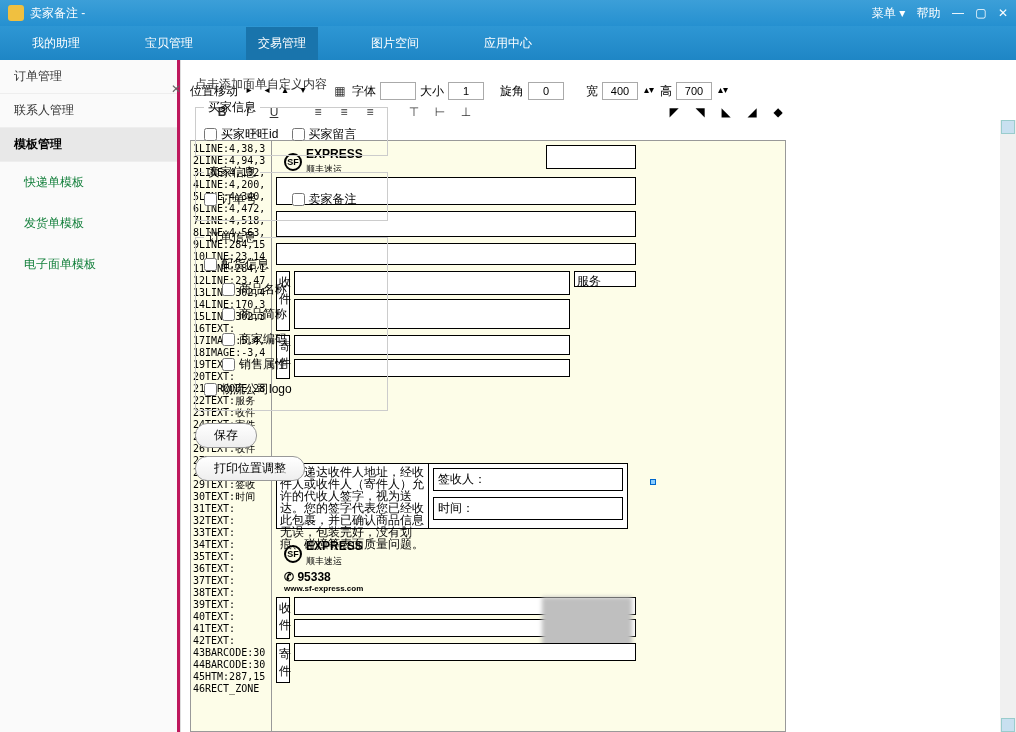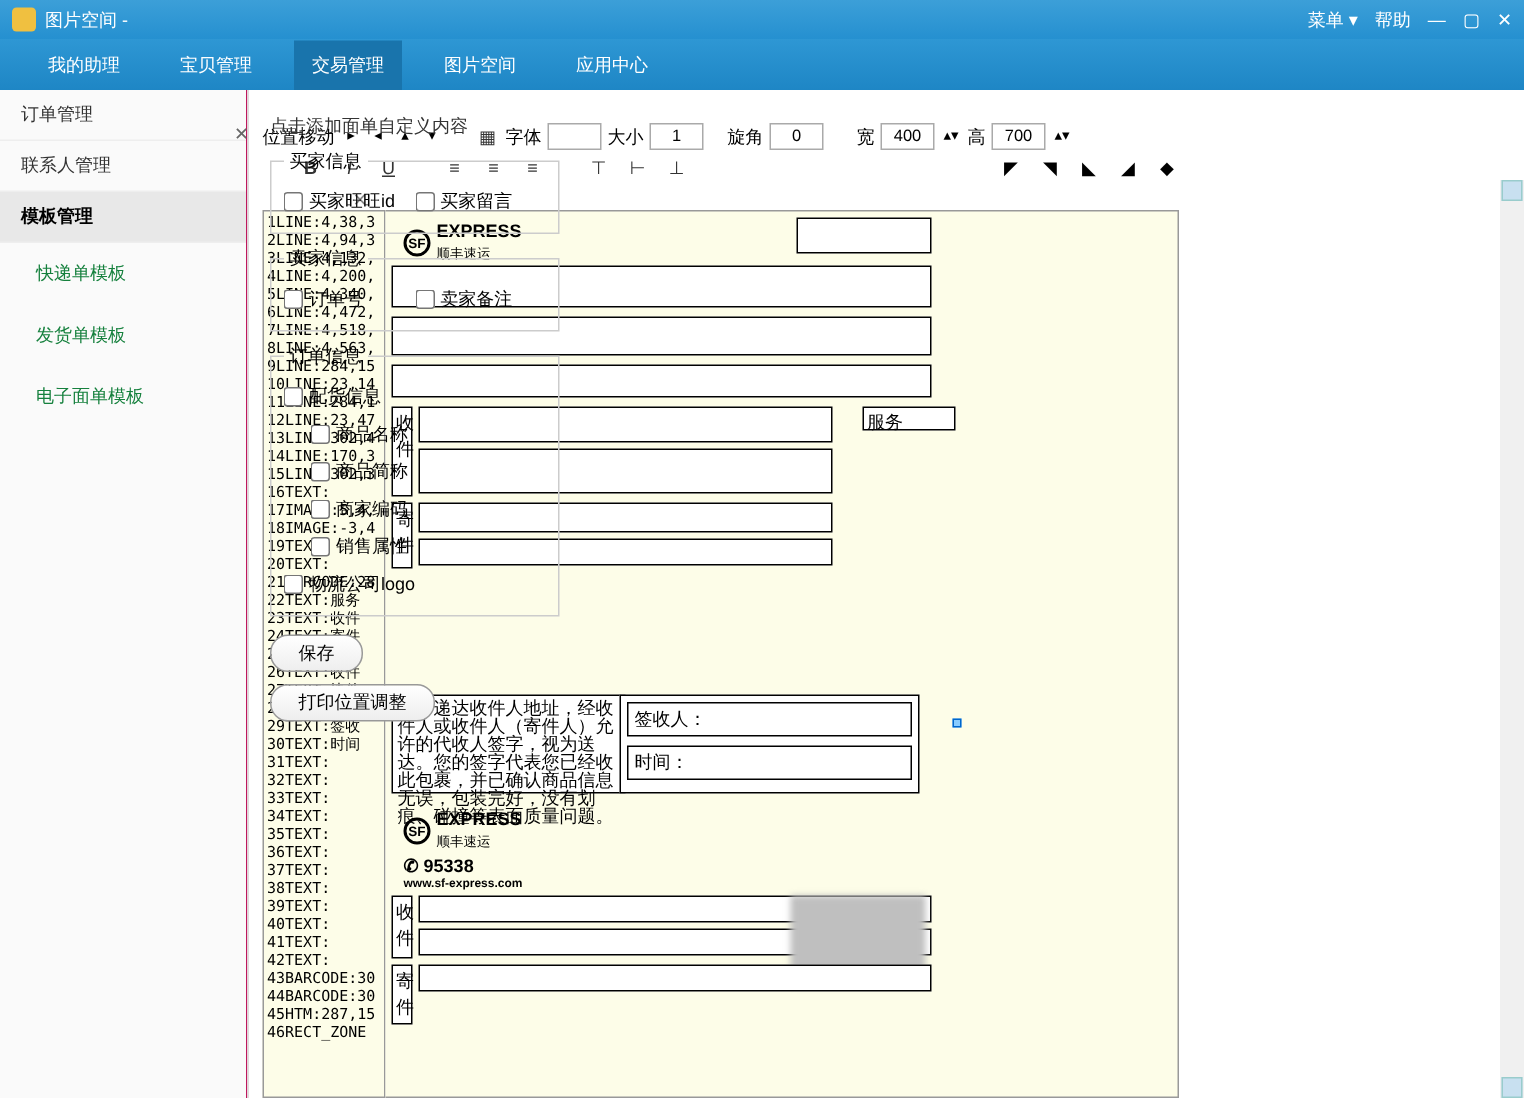--- a/index.html
+++ b/index.html
@@ -3,27 +3,27 @@
 <meta charset="utf-8">
 <style>
 * { margin: 0; padding: 0; box-sizing: border-box; font-family: "Microsoft YaHei", sans-serif; font-size: 12px; }
 body { width: 1016px; height: 732px; overflow: hidden; background: #fff; }
 
 .titlebar { height: 26px; background: linear-gradient(#3c9fd8, #2590d0); display: flex; align-items: center; padding: 0 8px; color: #fff; }
 .titlebar .logo { width: 16px; height: 16px; background: #f0c040; border-radius: 3px; margin-right: 6px; }
 .titlebar .spacer { flex: 1; }
 .titlebar .winbtns span { margin-left: 8px; cursor: pointer; }
 
-.menubar { height: 34px; background: linear-gradient(#2e97d4, #1e86c5); display: flex; align-items: center; padding: 0 20px; gap: 16px; color: #fff; font-size: 13px; }
+.menubar { height: 34px; background: linear-gradient(#2e97d4, #1e86c5); display: flex; align-items: center; padding: 0 20px; gap: 41px; color: #fff; font-size: 13px; }
 .menubar .tab { padding: 8px 12px; cursor: pointer; }
 .menubar .tab.active { background: #1974ac; }
 
 .content { display: flex; height: calc(100% - 60px); }
 
-.sidebar { width: 165px; background: #fafafa; border-right: 1px solid #be185d; }
+.sidebar { width: 180px; background: #fafafa; border-right: 3px solid #be185d; }
 .sidebar .item { padding: 8px 14px; cursor: pointer; border-bottom: 1px solid #eee; color: #333; }
 .sidebar .item.active { background: #e8e8e8; font-weight: bold; color: #000; }
 .sidebar .subitem { padding: 12px 24px; cursor: pointer; color: #15803d; }
 .sidebar .subitem.active { background: #d0e8f5; }
 
 .main { flex: 1; display: flex; background: #fff; position: relative; }
 
 .toolbar { position: absolute; top: 20px; left: 10px; right: 230px; height: 50px; }
 .toolbar-row { display: flex; align-items: center; gap: 4px; padding: 2px 0; font-size: 12px; }
 .toolbar-row input[type=text] { width: 36px; height: 18px; border: 1px solid #aaa; font-size: 11px; text-align: center; }
@@ -53,21 +53,21 @@
 .scrollbar-v .thumb-bot { position: absolute; bottom: 0; left: 1px; right: 1px; height: 14px; background: #c8e0f0; border: 1px solid #9cc; }
 
 .sf-logo-stack { display:flex; align-items:center; gap:4px; }
 .sf-circle { width:18px; height:18px; border:2px solid #000; border-radius:50%; display:flex; align-items:center; justify-content:center; font-size:9px; font-weight:bold; }
 </style>
 </head>
 <body>
 
 <div class="titlebar">
   <span class="logo"></span>
-  <span>图片空间 -</span>
+  <span>卖家备注 -</span>
   <span class="spacer"></span>
   <span class="winbtns">
     <span>菜单 ▾</span>
     <span>帮助</span>
     <span>—</span>
     <span>▢</span>
     <span>✕</span>
   </span>
 </div>
 
@@ -190,21 +190,21 @@
             <span class="sf-circle">SF</span>
             <span><b>EXPRESS</b><br><span style="font-size:9px">顺丰速运</span></span>
           </div>
         </div>
         <div class="box" style="top:4px; left:274px; width:90px; height:24px;"></div>
         <div class="box" style="top:36px; left:4px; width:360px; height:28px;"></div>
         <div class="box" style="top:70px; left:4px; width:360px; height:26px;"></div>
         <div class="box" style="top:102px; left:4px; width:360px; height:22px;"></div>
         <div class="box" style="top:130px; left:4px; width:14px; height:60px; font-size:10px; padding:2px;"><span>收件</span></div>
         <div class="box" style="top:130px; left:22px; width:276px; height:24px;"></div>
-        <div class="box" style="top:130px; left:318px; width:62px; height:16px; font-size:10px; padding:1px 2px;"><span>服务</span></div>
+        <div class="box" style="top:130px; left:302px; width:62px; height:16px; font-size:10px; padding:1px 2px;"><span>服务</span></div>
         <div class="box" style="top:158px; left:22px; width:276px; height:30px;"></div>
         <div class="box" style="top:194px; left:4px; width:14px; height:44px; font-size:10px; padding:2px;"><span>寄件</span></div>
         <div class="box" style="top:194px; left:22px; width:276px; height:20px;"></div>
         <div class="box" style="top:218px; left:22px; width:276px; height:18px;"></div>
 
         <div class="box" style="top:322px; left:4px; width:156px; height:66px; font-size:9px; line-height:11px; padding:3px;"><span>快件递达收件人地址，经收件人或收件人（寄件人）允许的代收人签字，视为送达。您的签字代表您已经收此包裹，并已确认商品信息无误，包装完好，没有划痕、碰撞等表面质量问题。</span></div>
         <div class="box" style="top:322px; left:156px; width:200px; height:66px; padding:4px; font-size:11px;">
           <div style="border:1px solid #000; padding:2px 4px; margin-bottom:6px;">签收人：</div>
           <div style="border:1px solid #000; padding:2px 4px;">时间：</div>
         </div>

